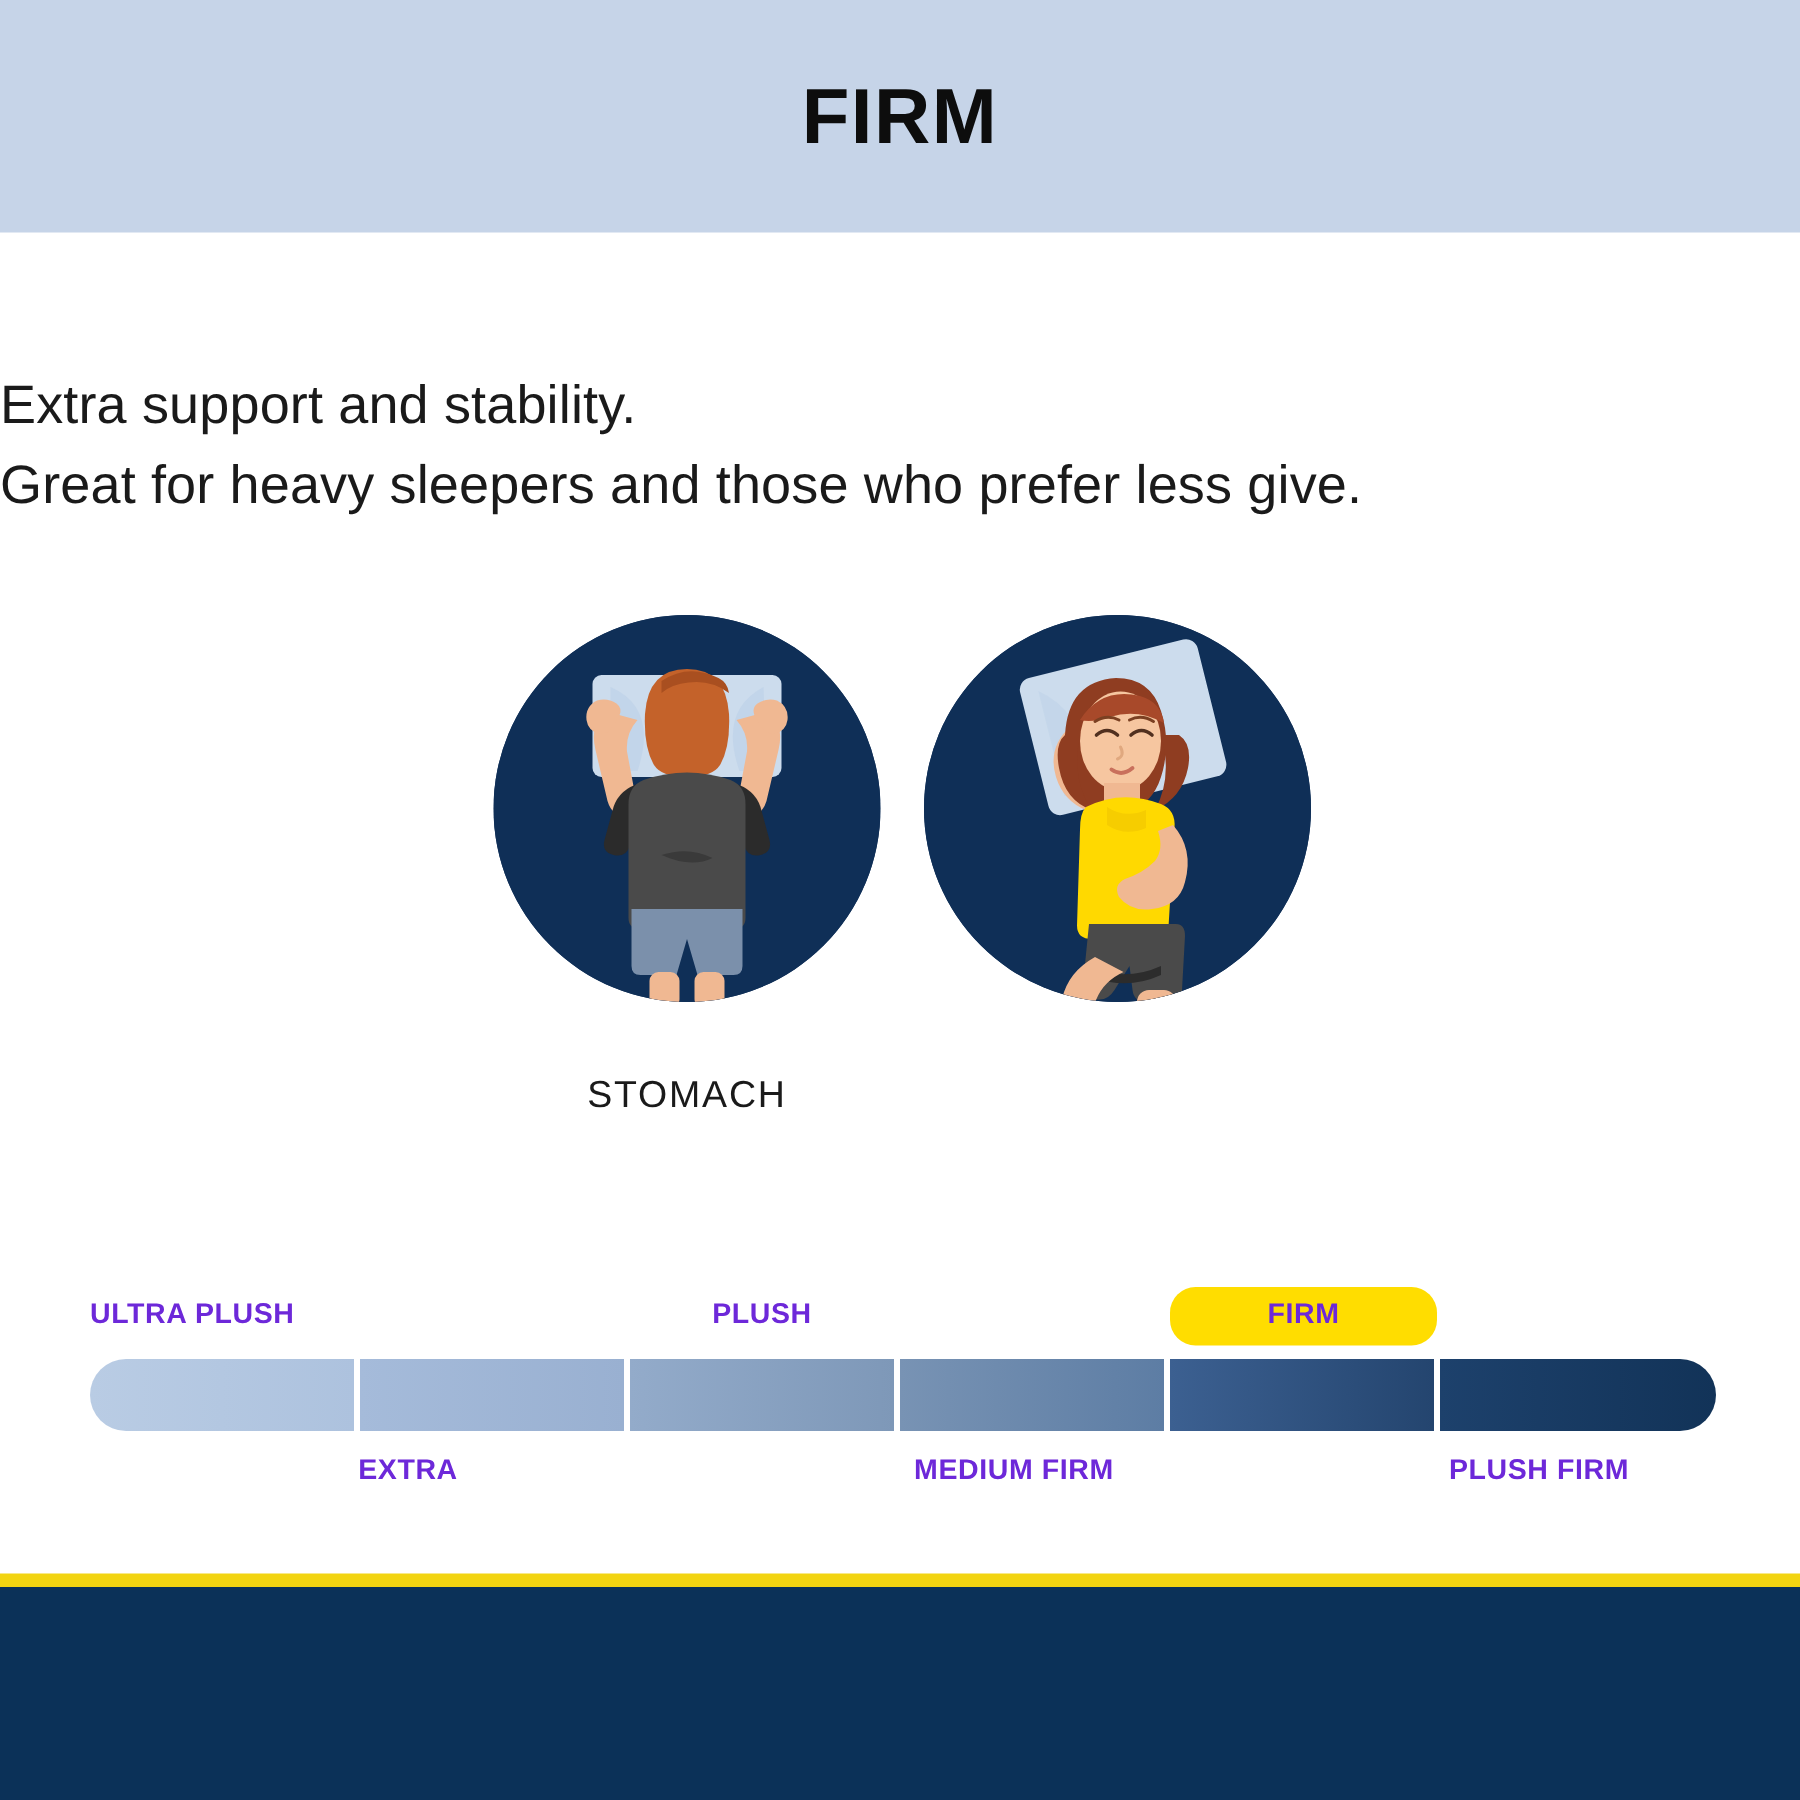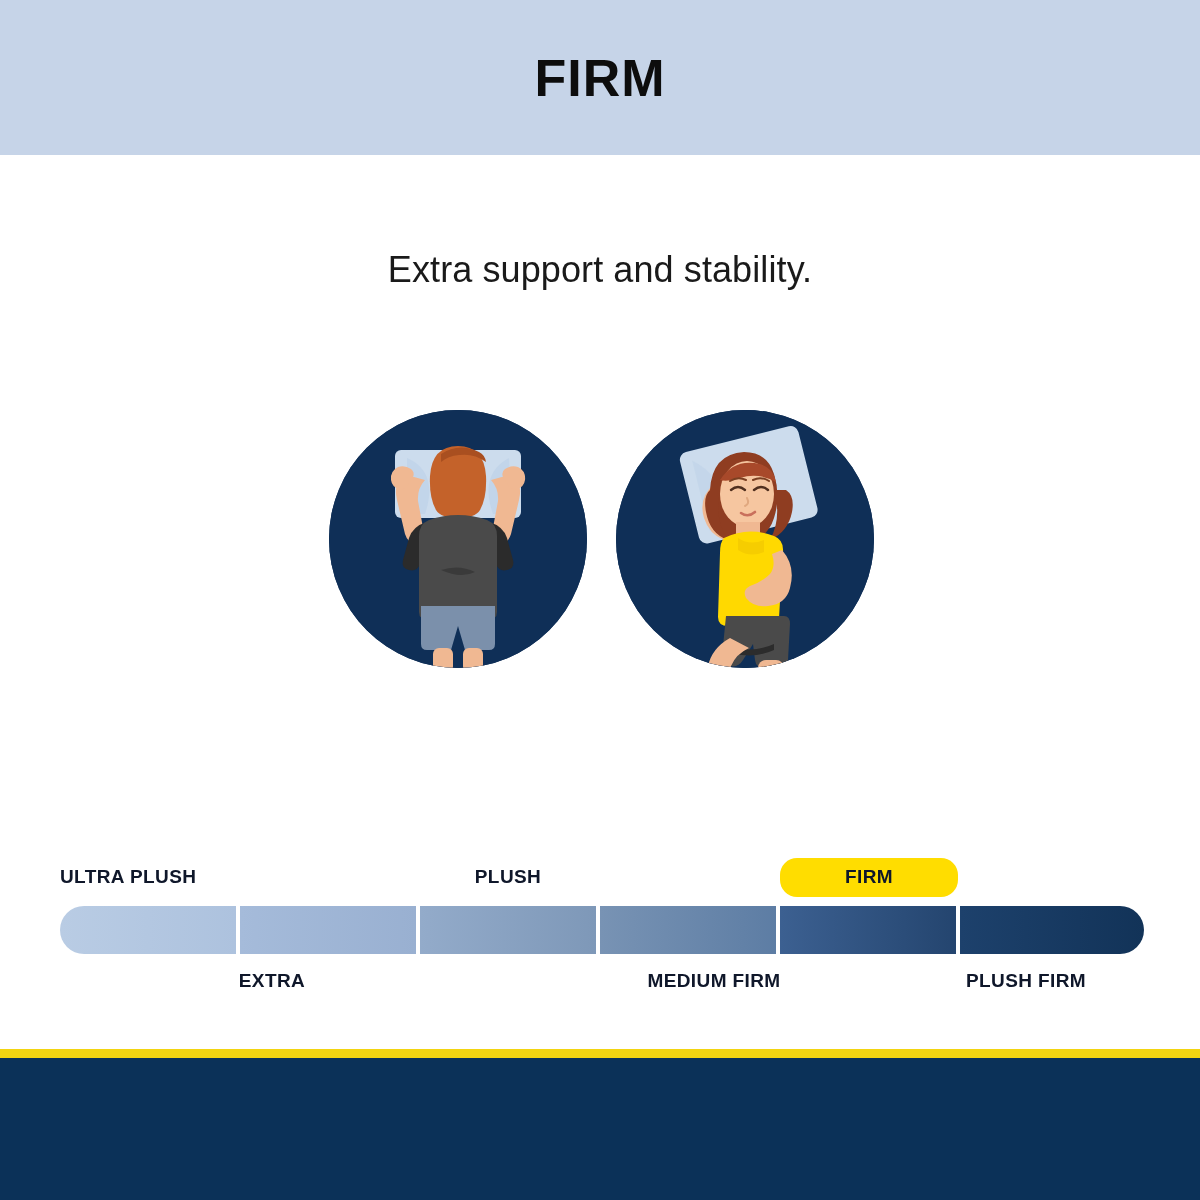--- a/index.html
+++ b/index.html
@@ -32,21 +32,21 @@
     letter-spacing: 1px;
     color: #0d0d0d;
     line-height: 1;
   }
 
   
   .subtitle-block {
     position: absolute;
     left: 0; top: 243px;
     width: 1200px;
-    text-align: center;
+    text-align: left;
     color: #1a1a1a;
   }
   .subtitle-line {
     font-size: 36px;
     font-weight: 400;
     line-height: 53px;
     letter-spacing: 0.1px;
   }
 
   
@@ -99,21 +99,21 @@
     height: 34px;
   }
   .scale-labels-top { top: 0; }
   .scale-labels-bottom { top: 104px; }
 
   .scale-label {
     position: absolute;
     font-size: 19px;
     font-weight: 700;
     letter-spacing: 0.4px;
-    color: #0f172a;
+    color: #6d28d9;
     white-space: nowrap;
     top: 4px;
   }
   .scale-label.centered { transform: translateX(-50%); }
 
   .scale-label.active {
     background: #ffdd00;
     border-radius: 17px;
     padding: 8px 0 9px 0;
     width: 178px;
@@ -156,20 +156,21 @@
 </style>
 </head>
 <body>
 
 <div class="header-band">
   <div class="header-title">FIRM</div>
 </div>
 
 <div class="subtitle-block">
   <div class="subtitle-line">Extra support and stability.</div>
+  <div class="subtitle-line">Great for heavy sleepers and those who prefer less give.</div>
 </div>
 
 <div class="poses">
 
   <div class="pose pose-stomach">
     <div class="pose-circle">
       <svg width="258" height="258" viewBox="0 0 258 258" xmlns="http://www.w3.org/2000/svg">
         <rect width="258" height="258" fill="#0f2f57"></rect>
 
         <g>
@@ -194,20 +195,21 @@
 
         <path d="M100 110 q29 -10 58 0 q10 4 10 16 l0 76 q0 8 -10 8 l-58 0 q-10 0 -10 -8 l0 -76 q0 -12 10 -16z" fill="#4a4a4a"></path>
         <path d="M112 160 q18 -6 34 2 q-14 7 -34 -2z" fill="#3a3a3a"></path>
 
         <path d="M92 196 l74 0 l0 38 q0 6 -6 6 l-24 0 l-7 -24 l-7 24 l-24 0 q-6 0 -6 -6z" fill="#7b90ab"></path>
 
         <rect x="104" y="238" width="20" height="24" rx="6" fill="#f0b892"></rect>
         <rect x="134" y="238" width="20" height="24" rx="6" fill="#f0b892"></rect>
       </svg>
     </div>
+    <div class="pose-label">STOMACH</div>
   </div>
 
   <div class="pose pose-back">
     <div class="pose-circle">
       <svg width="258" height="258" viewBox="0 0 258 258" xmlns="http://www.w3.org/2000/svg">
         <rect width="258" height="258" fill="#0f2f57"></rect>
 
         <g transform="rotate(-14 132 76)">
           <rect x="72" y="28" width="122" height="94" rx="8" fill="#ccdced"></rect>
           <path d="M84 38 q30 24 16 72 l-16 0 z" fill="#bdd2e8" opacity=".55"></path>
@@ -264,21 +266,21 @@
     <div class="seg seg-0"></div>
     <div class="seg seg-1"></div>
     <div class="seg seg-2"></div>
     <div class="seg seg-3"></div>
     <div class="seg seg-4" style="background:linear-gradient(90deg,#3c6091 0%,#24456f 100%);"></div>
     <div class="seg seg-5"></div>
   </div>
 
   <div class="scale-labels-bottom">
     <div class="scale-label centered" style="left:212px;">EXTRA</div>
-    <div class="scale-label centered" style="left:616px;margin-left:38px;">MEDIUM FIRM</div>
+    <div class="scale-label centered" style="left:616px;">MEDIUM FIRM</div>
     <div class="scale-label centered" style="left:966px;">PLUSH FIRM</div>
   </div>
 
 </div>
 
 <div class="footer-stripe"></div>
 <div class="footer-band">
   
 </div>
 

